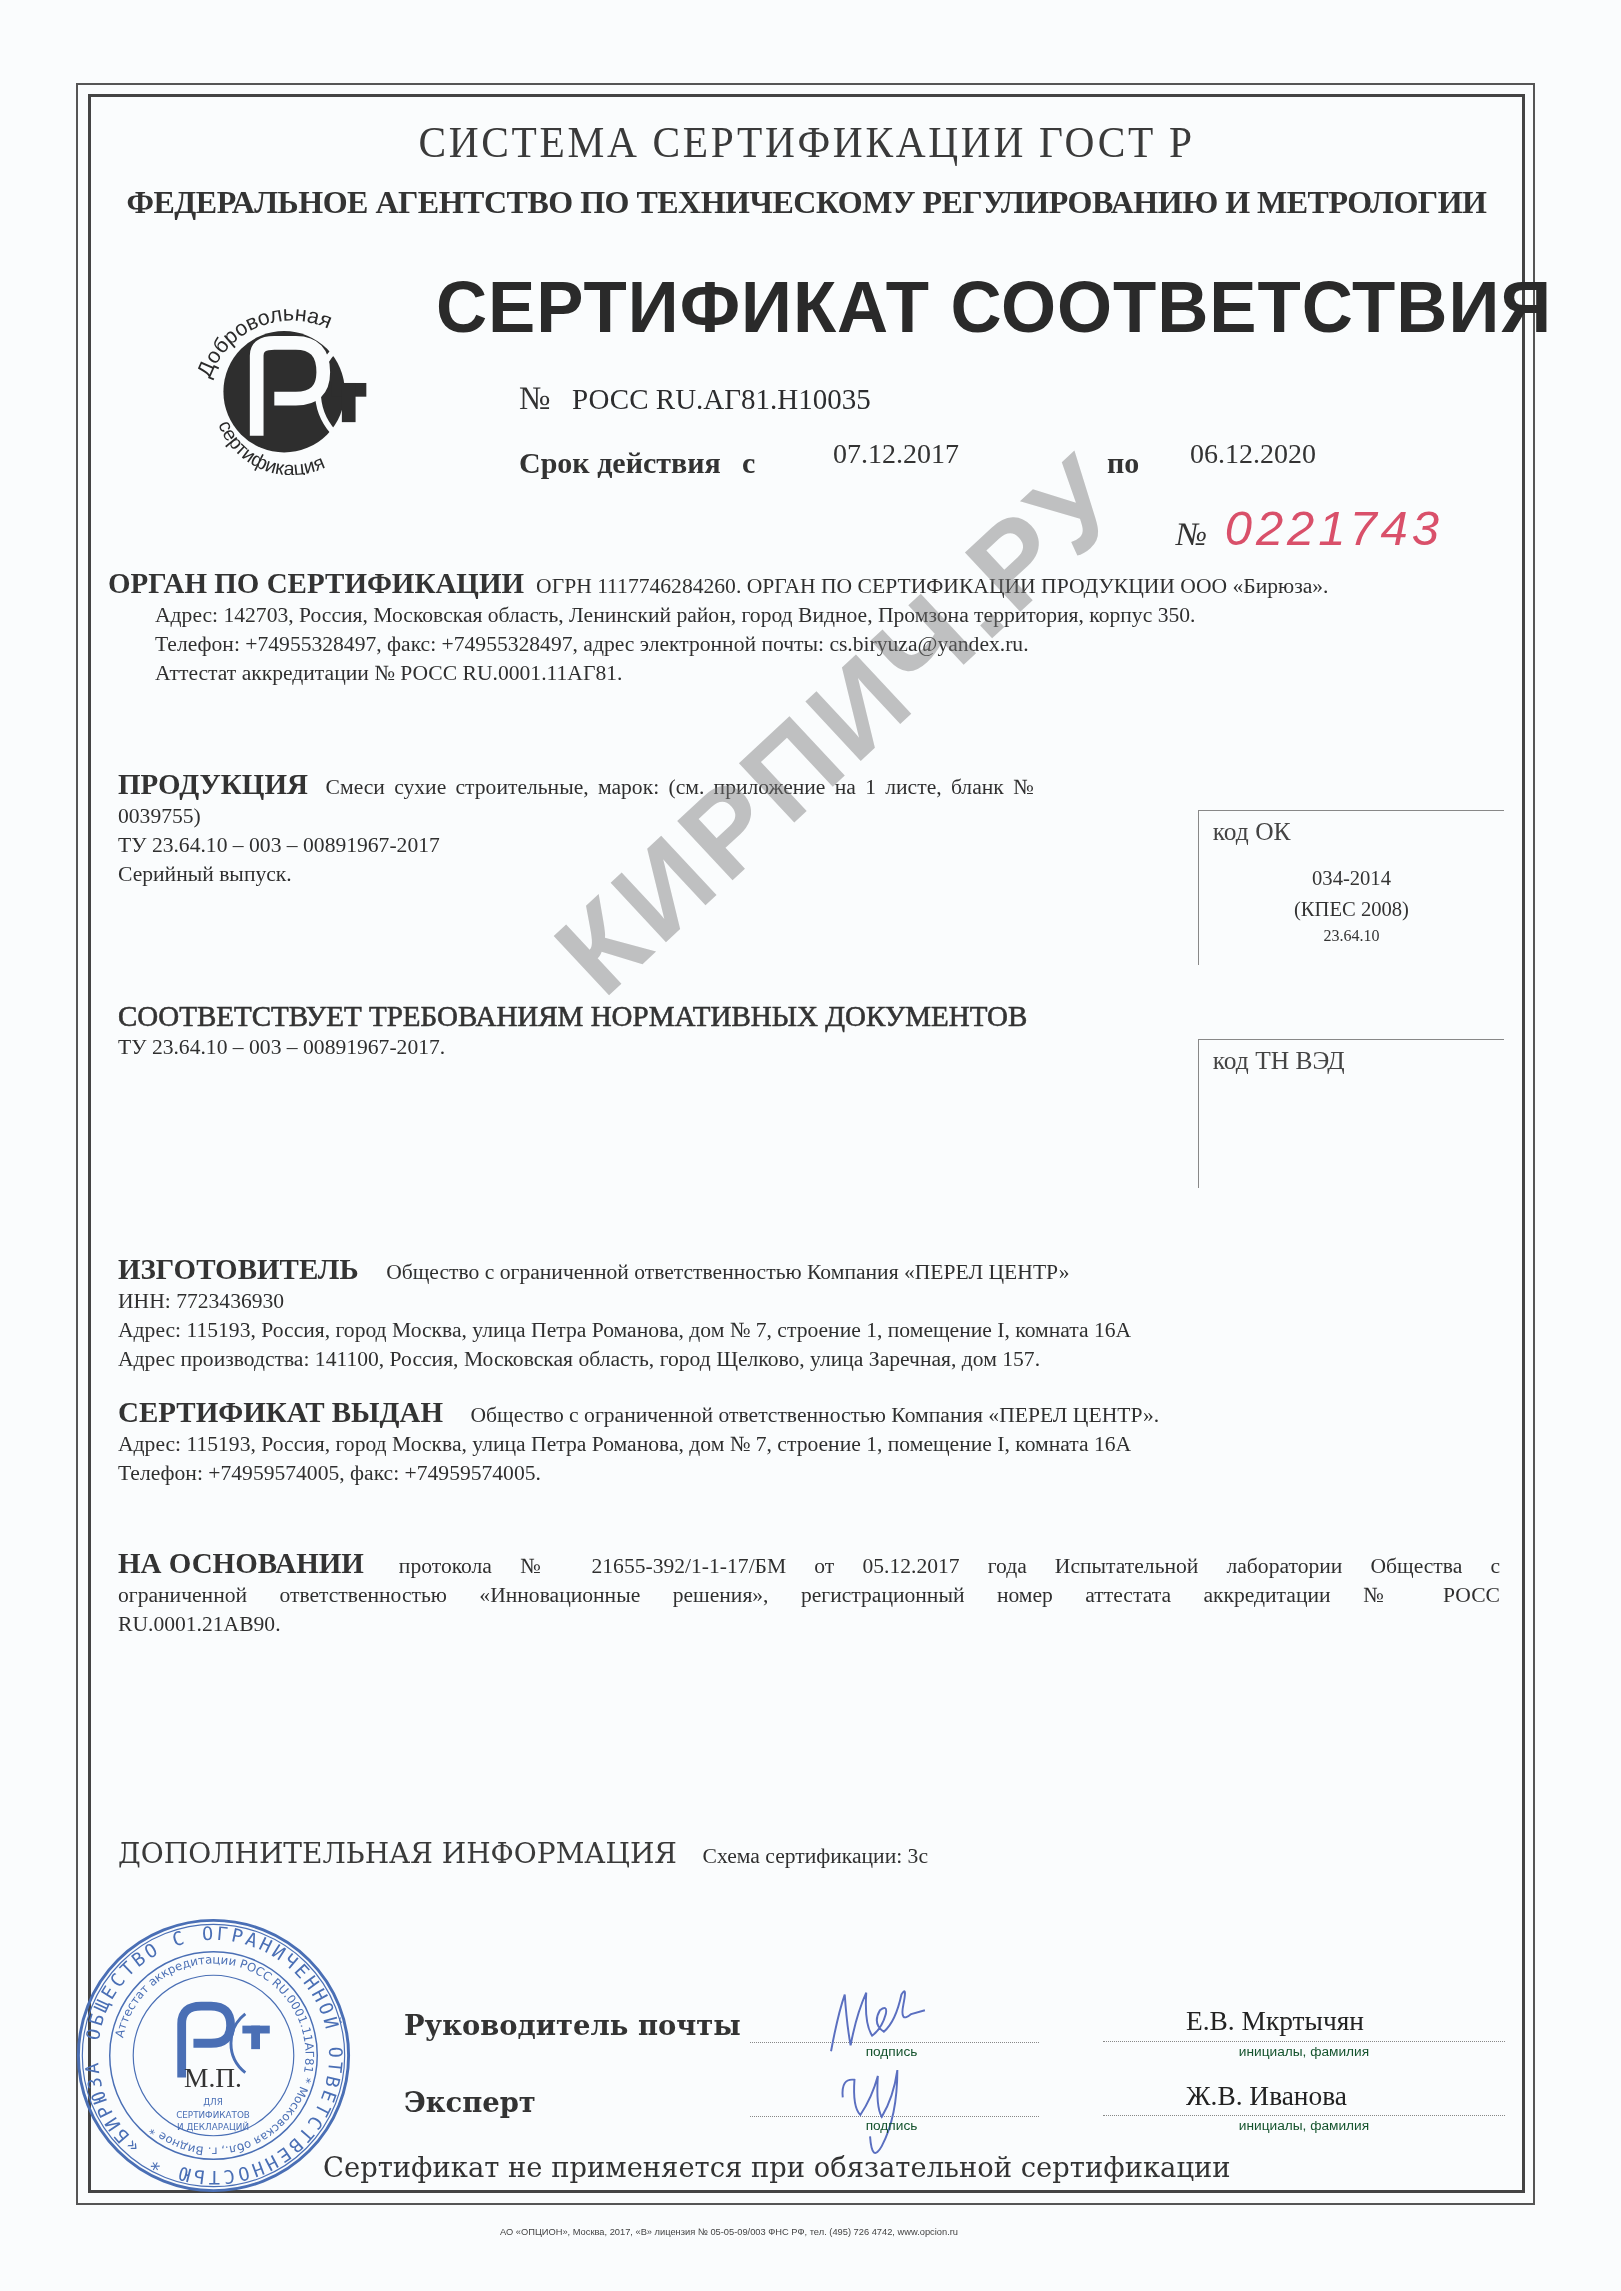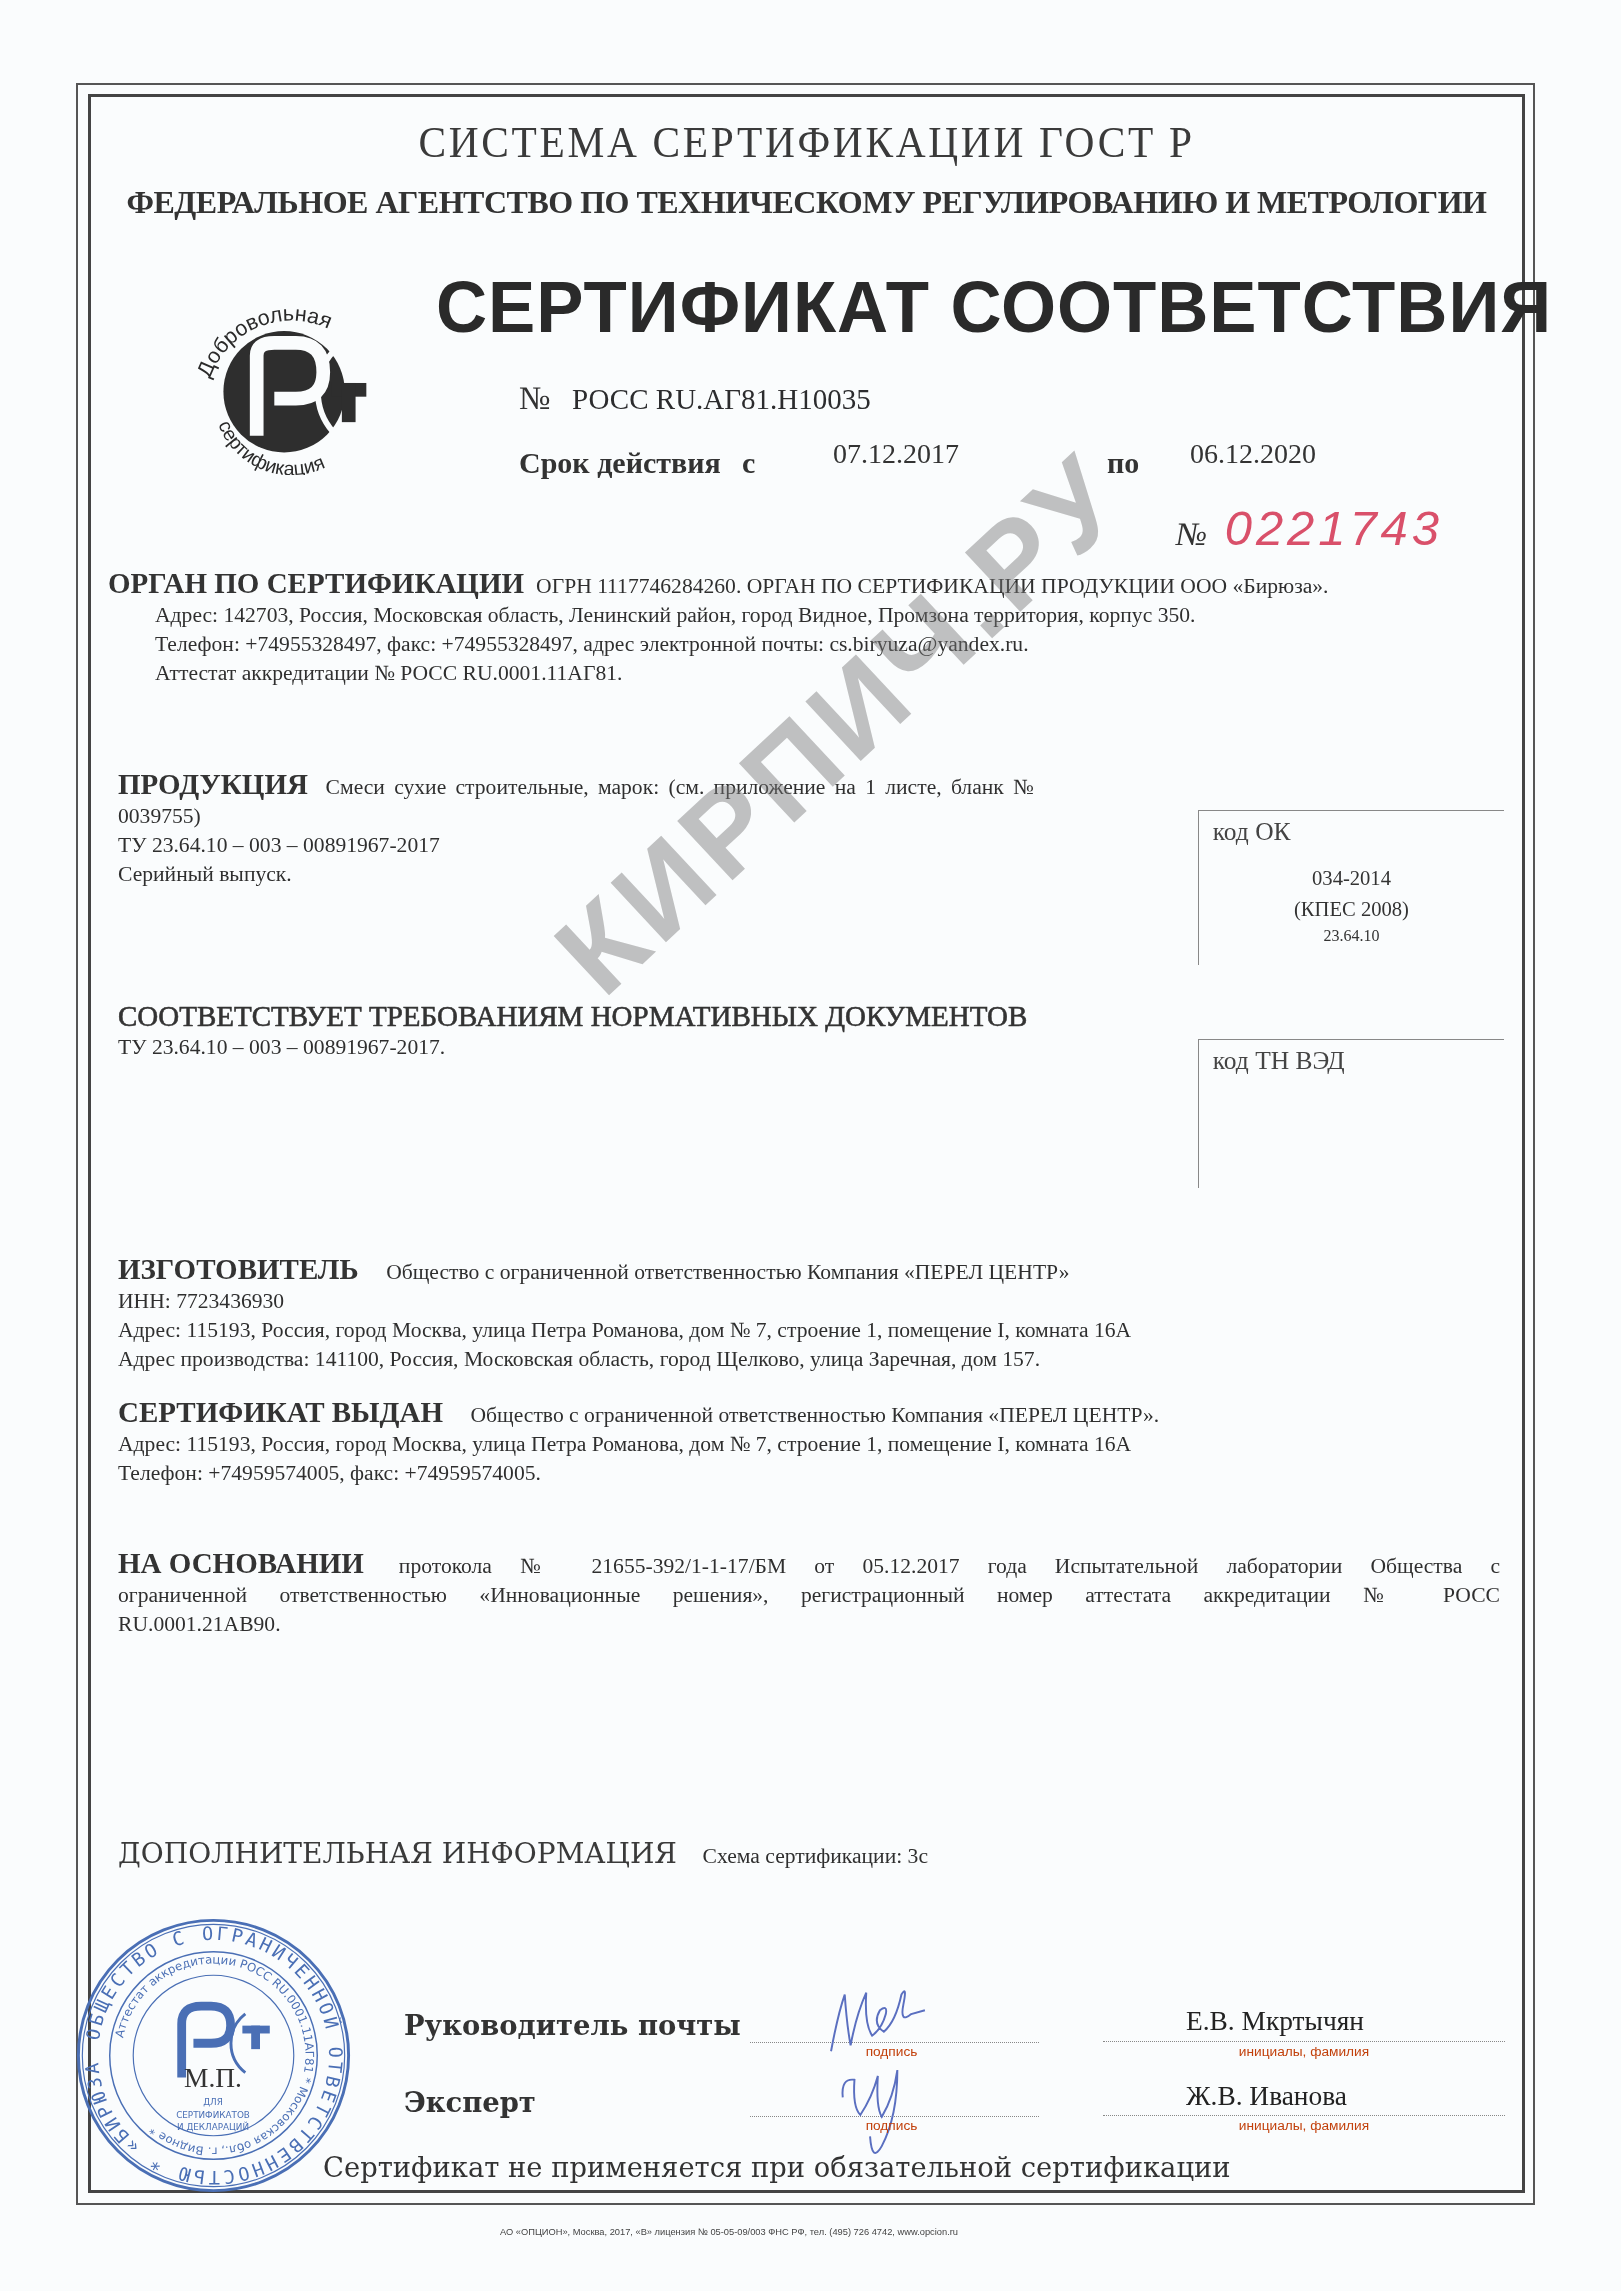--- a/index.html
+++ b/index.html
@@ -35,21 +35,21 @@
   .code-box { border-left:1.5px solid #888; border-top:1.5px solid #888; box-sizing:border-box; }
   .code-label { font-size:25.5px; color:#444; margin:5.9px 0 0 13.7px; }
   .code-val { text-align:center; font-size:20.6px; color:#333; margin-top:11.8px; }
   .code-val.big { font-size:16px; }
 
   .watermark { left:529px; top:921px; font-family:"Liberation Sans","DejaVu Sans",sans-serif; font-weight:bold; font-size:118px; color:rgba(120,120,120,0.45); transform:rotate(-43deg); transform-origin:left top; white-space:nowrap; letter-spacing:5.9px; }
 
   .stamp { left:74px; top:1916px; width:279px; height:279px; }
   .sig-role { font-family:"DejaVu Serif",serif; font-weight:bold; font-size:27.4px; color:#333; }
   .sig-line { border-top:1.5px dotted #888; height:0; }
-  .sig-caption { font-family:"Liberation Sans","DejaVu Sans",sans-serif; font-size:13.7px; color:#c2410c; text-align:center; }
+  .sig-caption { font-family:"Liberation Sans","DejaVu Sans",sans-serif; font-size:13.7px; color:#14532d; text-align:center; }
   .sig-name { font-size:27.4px; color:#222;margin-left:34px; }
   .disclaimer { left:323px; top:2152px; font-family:"DejaVu Serif",serif; font-size:27.4px; color:#333; white-space:nowrap; }
   .footer-print { left:500px; top:2227px; font-family:"Liberation Sans","DejaVu Sans",sans-serif; font-size:9.3px; color:#444; white-space:nowrap; }
 </style>
 </head>
 <body>
 
 <div class="abs frame-outer"></div>
 <div class="abs frame-inner"></div>
 

